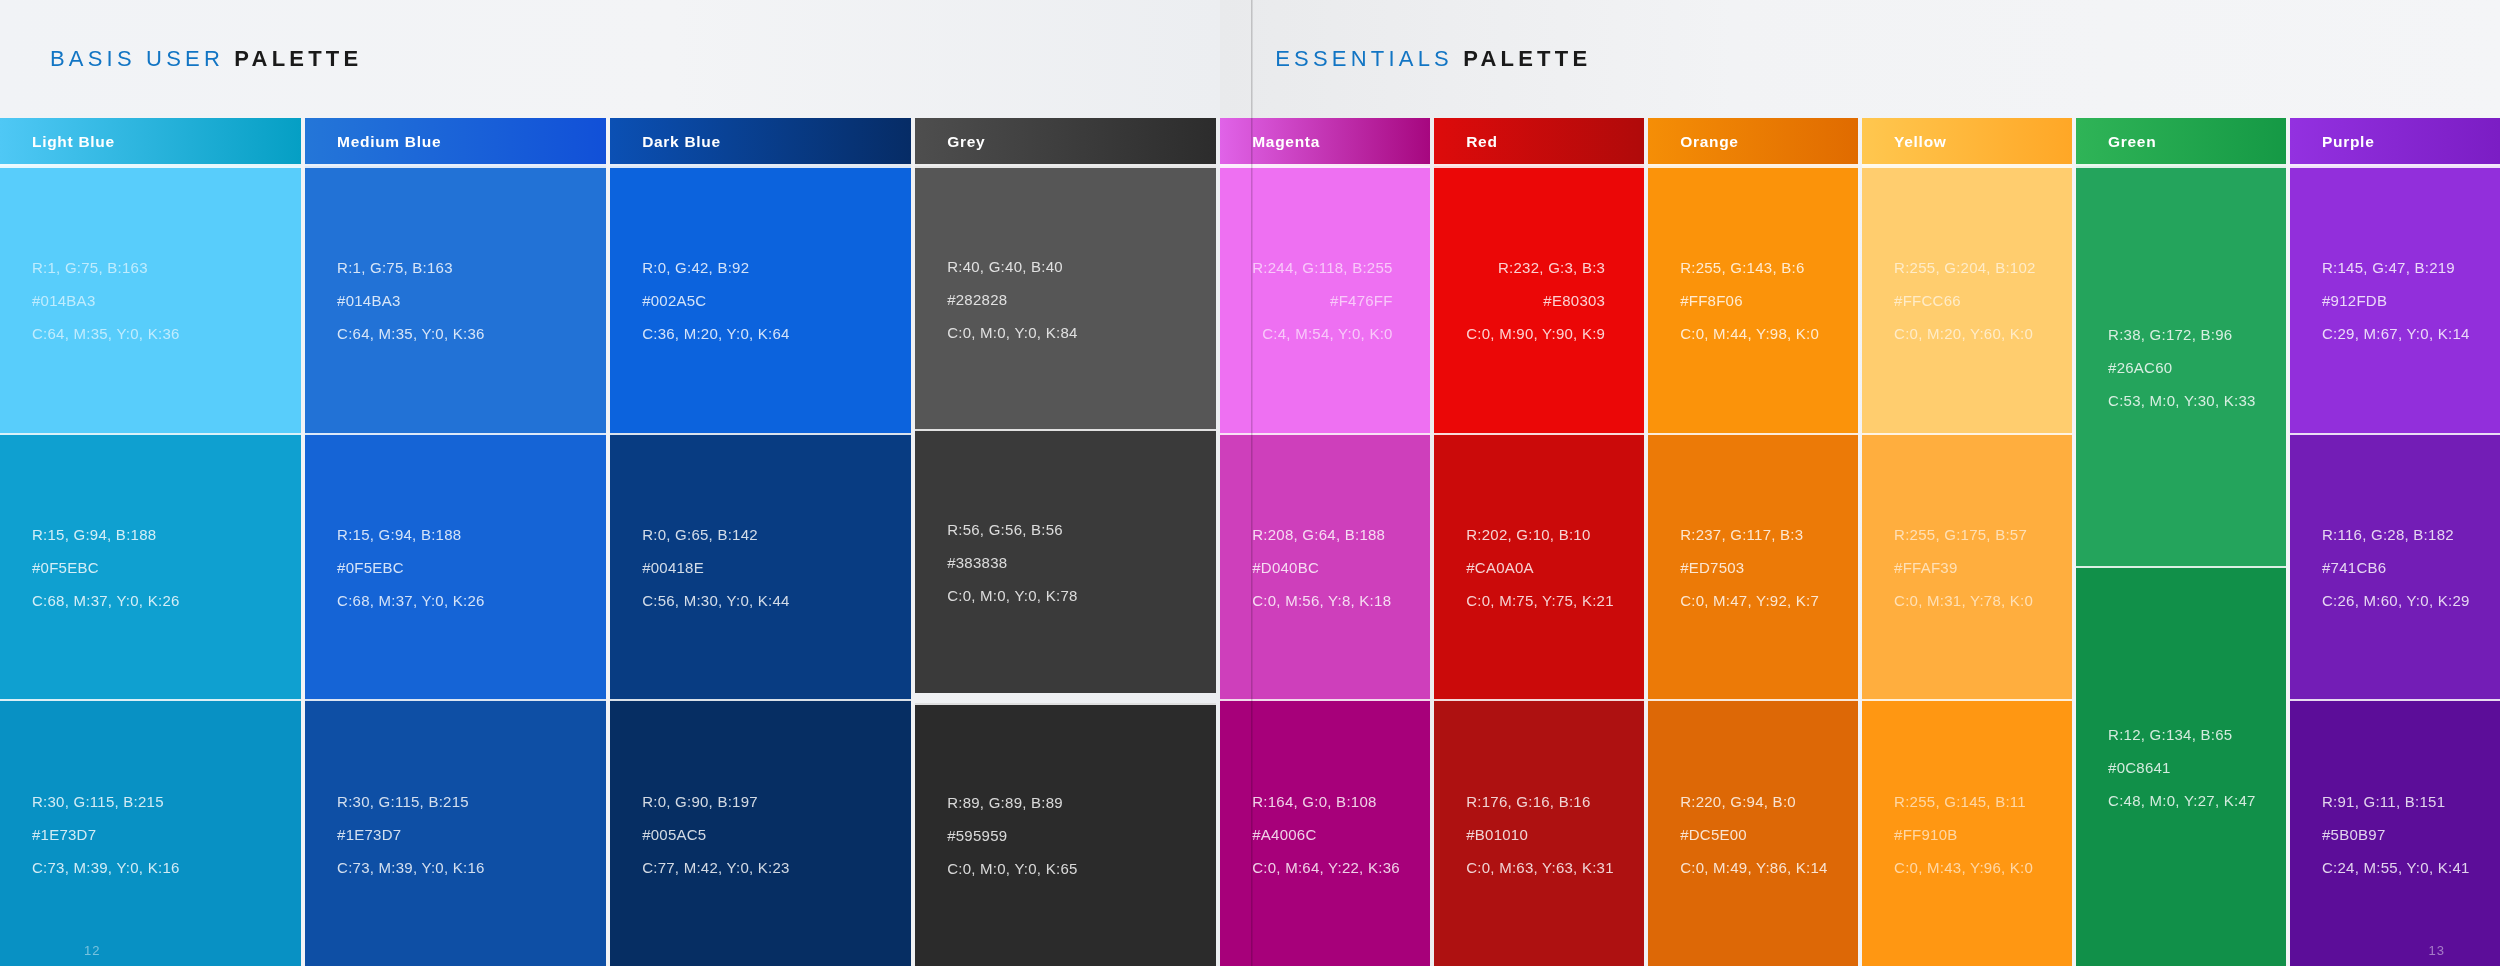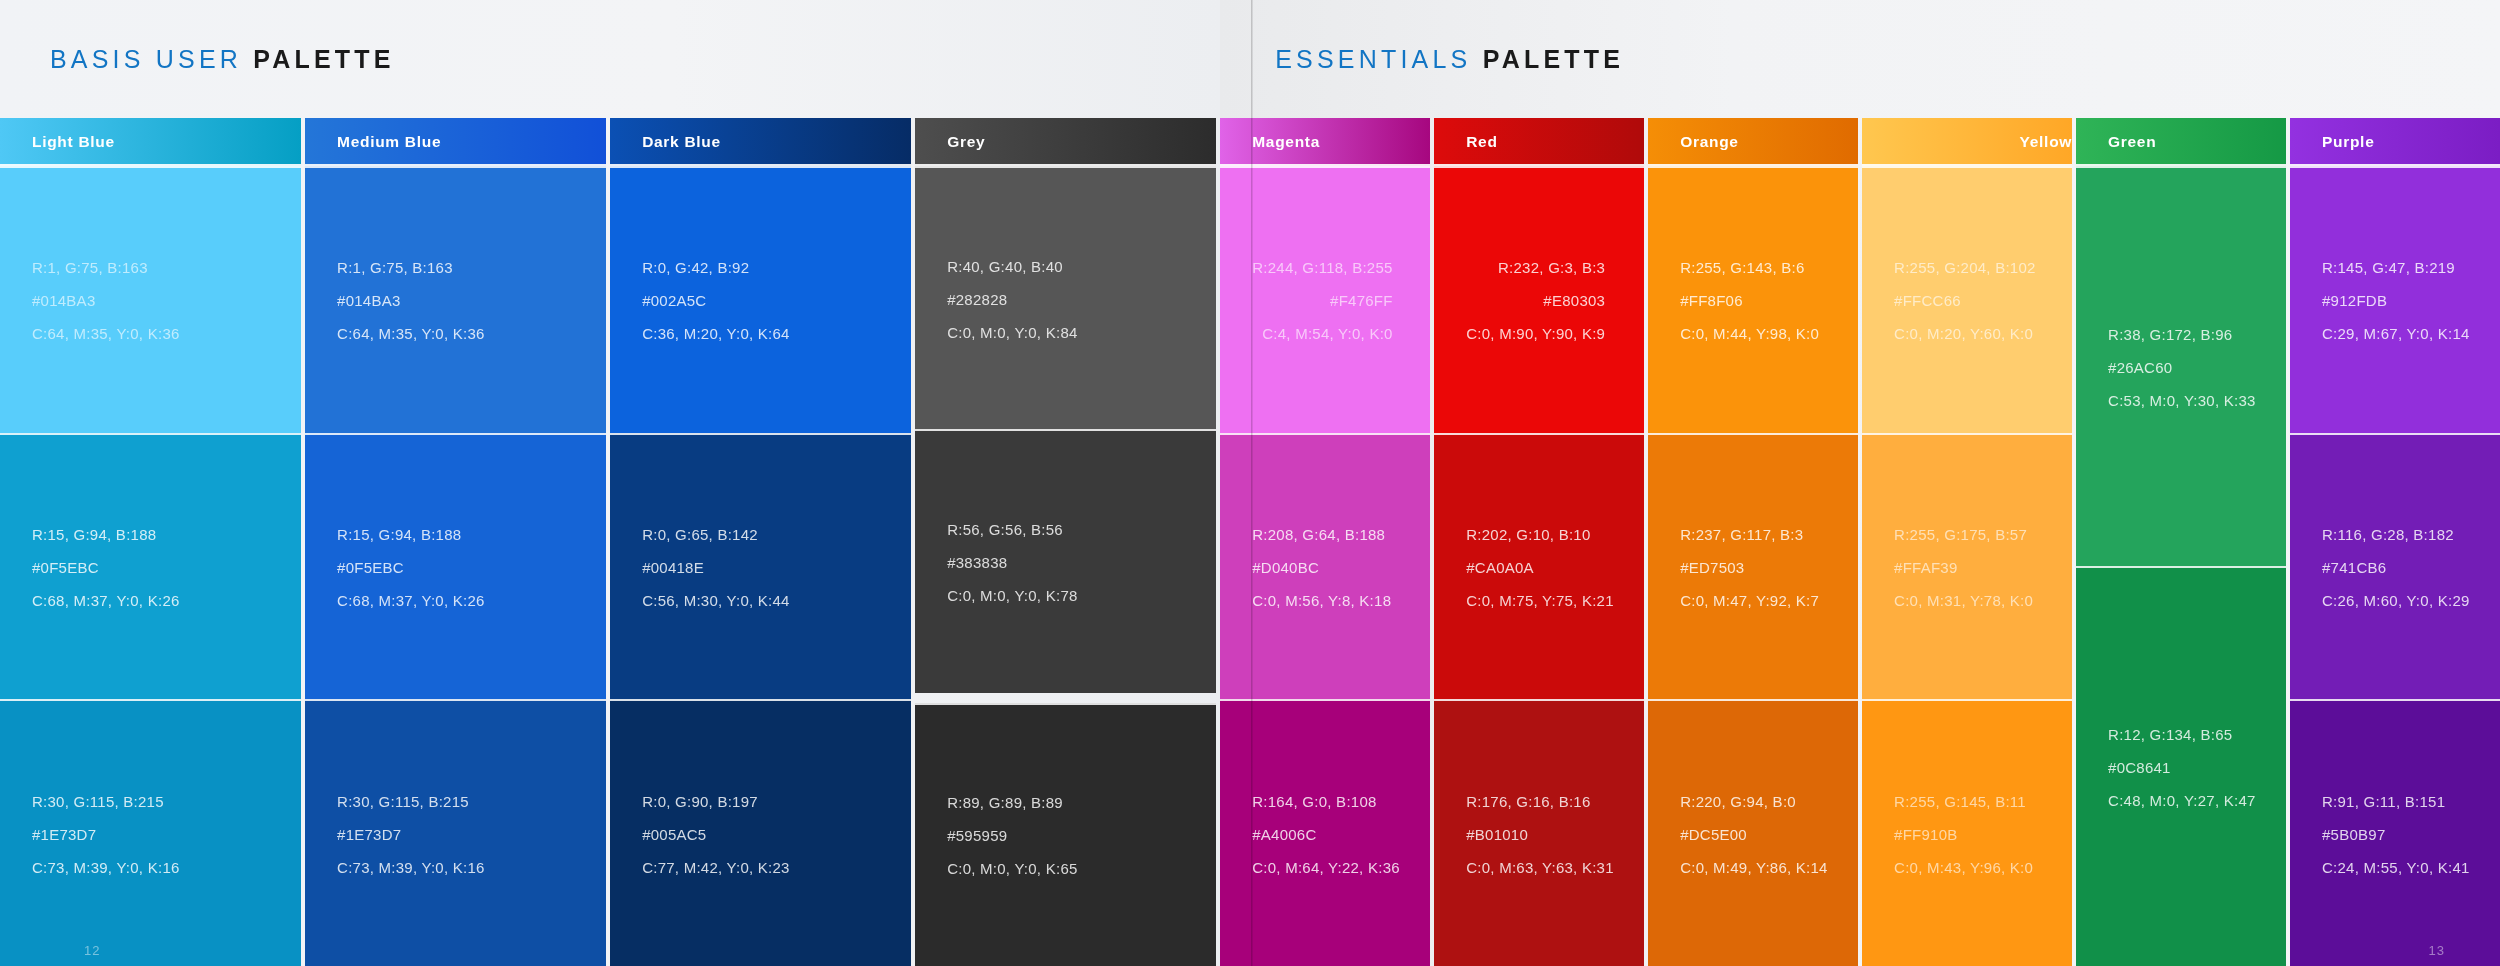--- a/index.html
+++ b/index.html
@@ -36,21 +36,21 @@
   .page-header {
     height:118px;
     flex:0 0 118px;
     display:flex;
     align-items:center;
   }
   .half-left .page-header  { padding-left:50px; }
   .half-right .page-header { padding-left:55px; }
 
   .title {
-    font-size:25px;
+    font-size:22px;
     letter-spacing:4.2px;
     white-space:nowrap;
     font-weight:400;
   }
   .title .accent { color:#1275c4; }
   .title .strong { color:#1a1a1a; font-weight:600; }
 
   .columns {
     flex:1 1 auto;
     display:flex;
@@ -325,21 +325,21 @@
           </div>
           <div class="tone" style="background: rgb(221, 104, 6);">
             <div class="tone-lines">
               <div class="tone-line">R:220, G:94, B:0</div>
               <div class="tone-line">#DC5E00</div>
               <div class="tone-line">C:0, M:49, Y:86, K:14</div>
             </div>
           </div>
         </div>
         <div class="swatch-col">
-          <div class="col-head" style="background: linear-gradient(to right, rgb(255, 199, 79), rgb(255, 167, 38)); justify-content: flex-end;">
+          <div class="col-head" style="background: linear-gradient(to right, rgb(255, 199, 79), rgb(255, 167, 38));">
             <span>Yellow</span>
           </div>
           <div class="tone dim" style="background: rgb(255, 205, 110);">
             <div class="tone-lines">
               <div class="tone-line">R:255, G:204, B:102</div>
               <div class="tone-line">#FFCC66</div>
               <div class="tone-line">C:0, M:20, Y:60, K:0</div>
             </div>
           </div>
           <div class="tone dim" style="background: rgb(255, 174, 62);">

